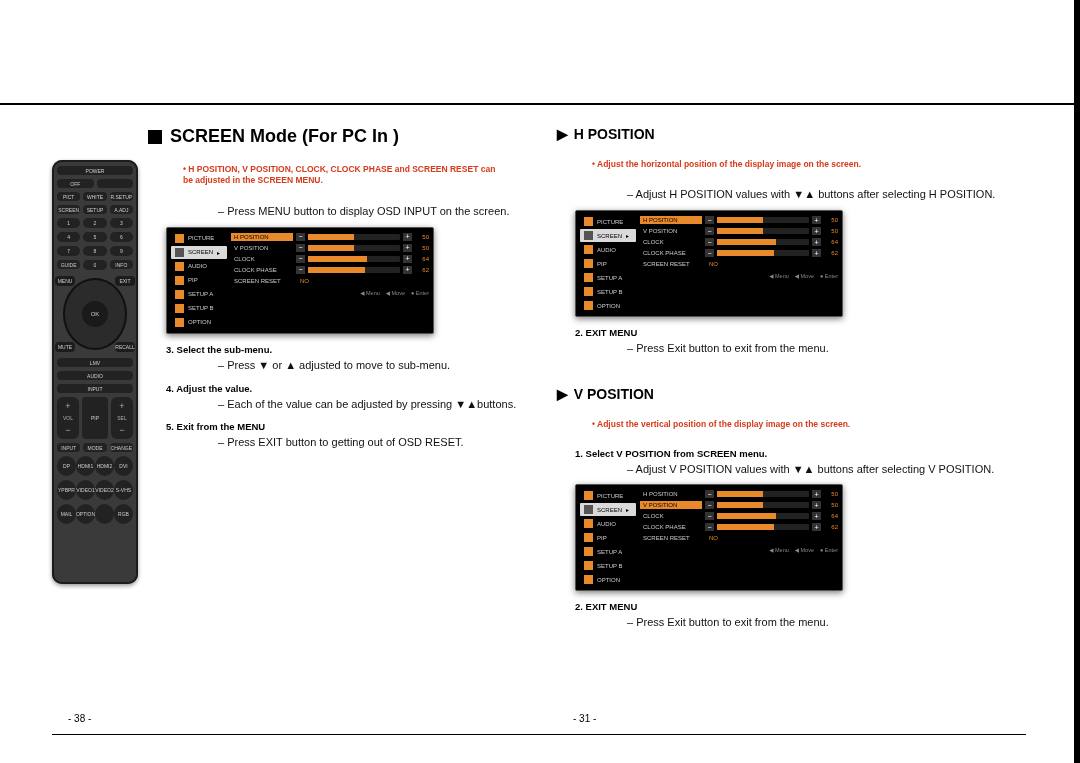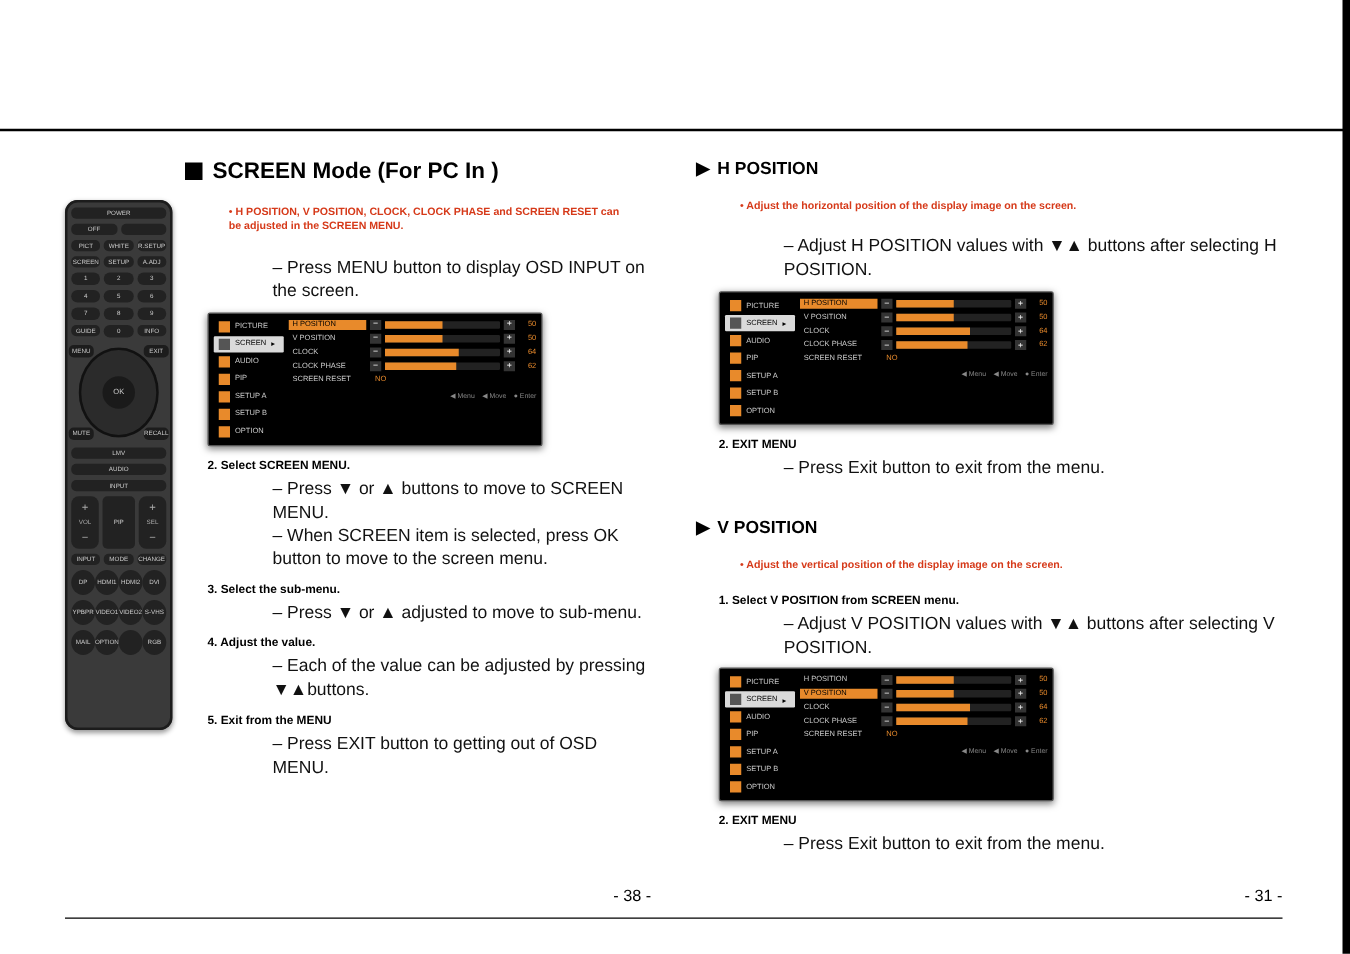--- a/index.html
+++ b/index.html
@@ -48,25 +48,25 @@
   }
   .red-note ul, .black-note ul { margin:17px; padding:0; list-style:none; }
   .bullet::before { content: "• "; }
 
   .step {
     margin-top: 10px;
     margin-left: 18px;
     font-size: 9px;
   }
   .step-head { font-weight: bold; font-size: 9.5px; }
-  .step-body { margin: 3px 0 0 12px; font-size: 14px; color:#111; line-height:1.35; }
+  .step-body { margin: 3px 0 0 12px; font-size: 11px; color:#111; line-height:1.35; }
   .step-body li { list-style: none; }
   .step-body li::before { content: "– "; }
 
-  .pagenum { text-align:right; font-size:13px; position: absolute; left:16px; right:0; bottom: 6px; }
+  .pagenum { text-align:left; font-size:10px; position: absolute; left:16px; right:0; bottom: 6px; }
 
   
   .remote {
     width: 86px;
     height: 424px;
     background: #3a3a3a;
     border-radius: 10px;
     box-shadow: inset 0 0 0 2px #1c1c1c, 0 2px 4px rgba(0,0,0,0.4);
     padding: 6px 5px;
     box-sizing: border-box;
@@ -328,42 +328,35 @@
                 <div class="osd-row">
                   <div class="osd-lbl">SCREEN RESET</div>
                   <div class="osd-reset">NO</div>
                 </div>
                 <div class="osd-foot"><span>◀ Menu</span><span>◀ Move</span><span>● Enter</span></div>
               </div>
             </div>
           </div>
 
         <div class="step">
-          <div class="step-head">2.   Select SCREEN MENU.</div>
-          <ul class="step-body">
-            <li>Press ▼ or ▲ buttons to move to SCREEN MENU.</li>
-            <li>When SCREEN item is selected, press OK button to move to the screen menu.</li>
-          </ul>
-        </div>
-        <div class="step">
           <div class="step-head">3.   Select the sub-menu.</div>
           <ul class="step-body">
             <li>Press ▼ or ▲ adjusted to move to sub-menu.</li>
           </ul>
         </div>
         <div class="step">
           <div class="step-head">4.   Adjust the value.</div>
           <ul class="step-body">
               <li>Each of the value can be adjusted by pressing ▼▲buttons.</li>
             </ul>
         </div>
         <div class="step">
           <div class="step-head">5.   Exit from the MENU</div>
           <ul class="step-body">
-              <li>Press EXIT button to getting out of OSD MENU.</li>
+              <li>Press EXIT button to getting out of OSD RESET.</li>
             </ul>
         </div>
       </div>
 
       <div class="pagenum">- 38 -</div>
     </div>
 
     <div class="col">
 
       <div class="sub-title">

